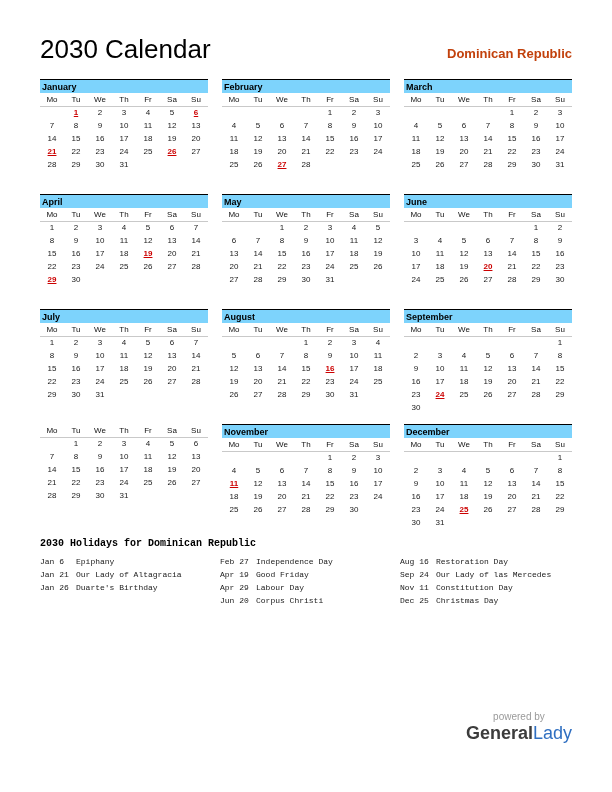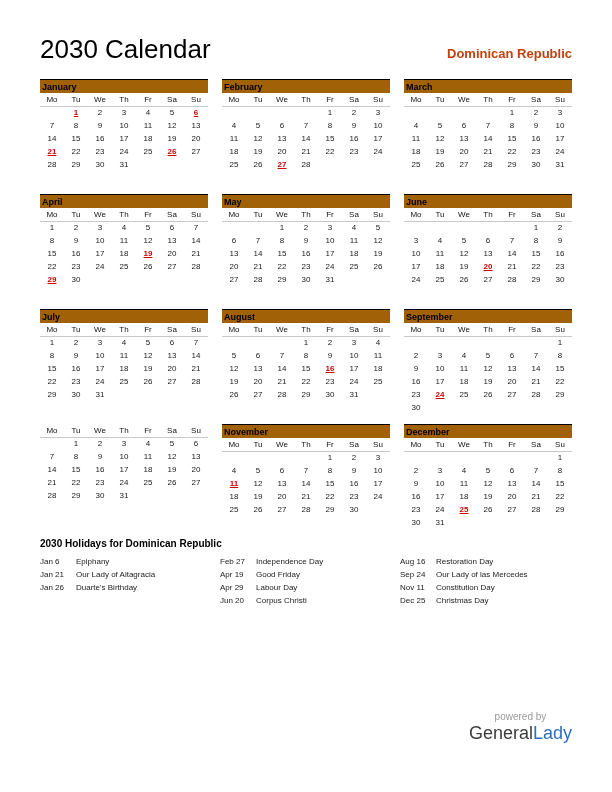--- a/index.html
+++ b/index.html
@@ -15,44 +15,44 @@
   .header { display:flex; justify-content:space-between; align-items:baseline; margin-bottom:14px; }
   .title { font-size:26px; font-weight:normal; color:#000; }
   .country { font-size:13px; font-weight:bold; color:#c2410c; }
 
   .months-grid {
     display:grid; grid-template-columns:repeat(3,168px);
     column-gap:14px; row-gap:9px; grid-auto-rows:106px; align-items:start;
   }
   .month { width:168px; }
   .month-name {
-    border-top:1.5px solid #000; background:#a16207;
+    border-top:1.5px solid #000; background:#7dd3fc;
     font-weight:bold; font-size:9px; line-height:10px; padding:2px 0 1px 2px; color:#000;
   }
   table.cal { width:100%; border-collapse:collapse; table-layout:fixed; }
   table.cal th {
     font-size:8px; font-weight:normal; text-align:center; color:#111;
     height:13px; border-bottom:1px solid #c9c9c9; padding:0;
   }
   table.cal td {
     font-size:8px; text-align:center; color:#1a1a1a; height:13px; padding:0;
   }
   table.cal td.hol { color:var(--holiday-red); font-weight:bold; text-decoration:underline; }
 
-  .holidays { margin-top:8px; }
+  .holidays { margin-top:8px;font-family:Liberation Mono, monospace; }
   .holidays-title { font-size:10px; font-weight:bold; color:#000; margin-bottom:6px; }
   .holiday-cols { display:grid; grid-template-columns:180px 180px auto; }
   .holiday-entry { display:flex; font-size:8px; line-height:13px; color:#1a1a1a; }
   .holiday-date { width:36px; flex:none; }
   .holiday-name { flex:1; }
 
   .footer { position:absolute; right:40px; bottom:50px; text-align:center; }
   .powered { font-size:10px; color:#9a9a9a; margin-bottom:2px; }
   .brand { font-size:18px; line-height:18px; }
-  .brand-general { color:#3c3c3c; }
+  .brand-general { color:#3c3c3c;font-weight:bold; }
   .brand-blue { color:var(--brand-blue); }
 </style>
 </head>
 <body>
 
 <div class="page">
 
   <div class="header">
     <div class="title">2030 Calendar</div>
     <div class="country">Dominican Republic</div>

